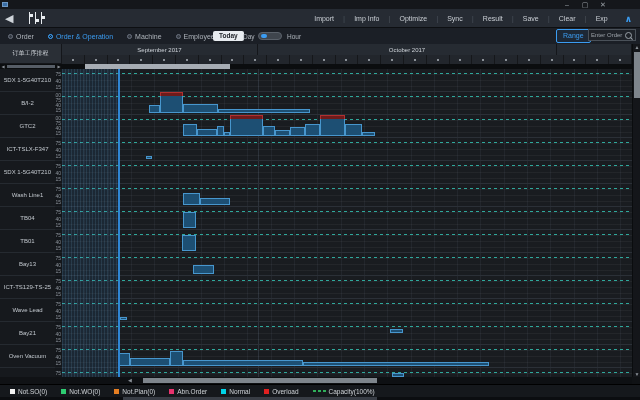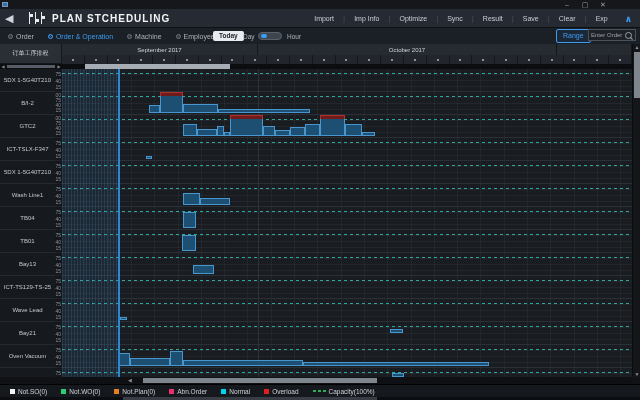--- a/index.html
+++ b/index.html
@@ -104,21 +104,20 @@
 <div id="appbar" class="abs">
   <div id="back-icon" class="abs">◀</div>
   <div id="eq-icon" class="abs">
     <i style="left:2px"></i>
       <i style="left:8px"></i>
       <i style="left:14px"></i>
     <b style="left:2px;top:2px"></b>
       <b style="left:8px;top:7px"></b>
       <b style="left:14px;top:4px"></b>
   </div>
-  <div id="page-title" class="abs">PLAN STCHEDULING</div>
   <div id="app-menu" class="abs">
       <span class="menu-item">Import</span>
       <span class="menu-sep">|</span>
       <span class="menu-item">Imp Info</span>
       <span class="menu-sep">|</span>
       <span class="menu-item">Optimize</span>
       <span class="menu-sep">|</span>
       <span class="menu-item">Sync</span>
       <span class="menu-sep">|</span>
       <span class="menu-item">Result</span>

